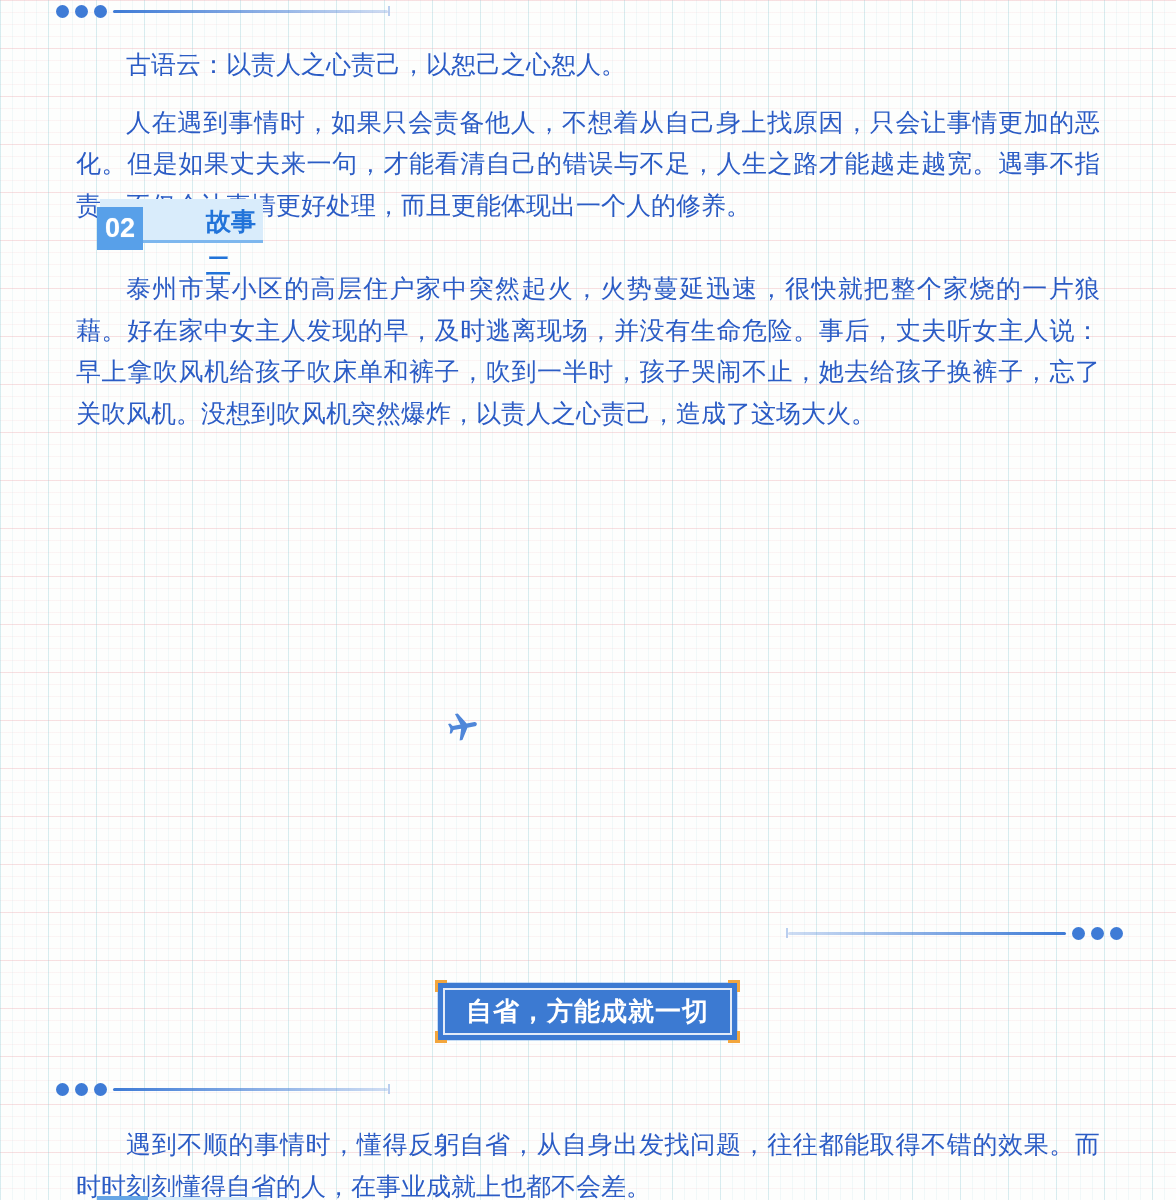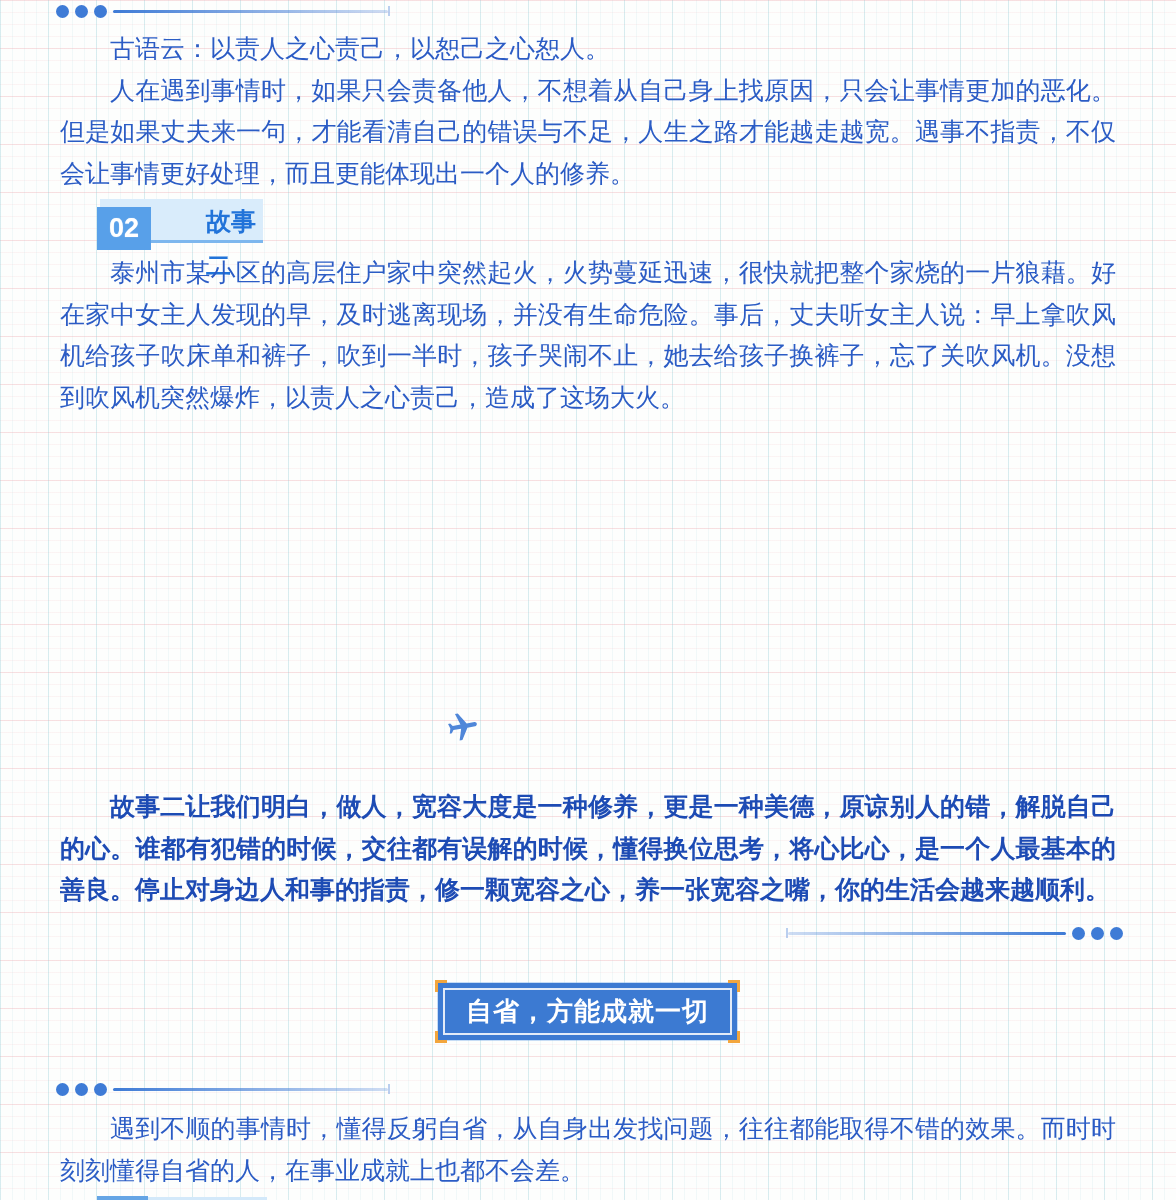--- a/index.html
+++ b/index.html
@@ -19,21 +19,21 @@
       linear-gradient(to right, rgba(160,210,220,0.13) 1px, transparent 1px),
       linear-gradient(to bottom, rgba(242,185,190,0.15) 1px, transparent 1px);
     background-size:48px 48px,48px 48px,12px 12px,12px 12px;
   }
   .textblock{
     position:absolute;left:60px;width:1056px;
     color:var(--text-blue,#2b5cc5);
     font-size:25px;line-height:41.5px;
     text-align:justify;
   }
-  .textblock p{text-indent:2em;margin:0;}
+  .textblock p{text-indent:2em;margin:16px;}
   .bold{font-weight:bold;color:var(--bold-blue,#1d4bb4);}
   
   .deco{position:absolute;display:flex;align-items:center;height:14px;}
   .dot{width:13px;height:13px;border-radius:50%;background:var(--accent-blue,#3e7bd6);flex:0 0 auto;}
   .dot + .dot{margin-left:6px;}
   .deco .hline{height:3px;border-radius:2px;flex:0 0 auto;}
   .hline-fade-right{background:linear-gradient(to right,var(--accent-blue,#3e7bd6),rgba(120,160,225,0.35));}
   .hline-fade-left{background:linear-gradient(to left,var(--accent-blue,#3e7bd6),rgba(120,160,225,0.35));}
   .tick{width:2px;height:10px;background:rgba(120,160,225,0.5);flex:0 0 auto;}
   .deco .gap6{width:6px;flex:0 0 auto;}
@@ -42,21 +42,21 @@
   .badge-strip{
     position:absolute;left:3px;top:0;width:163px;height:44px;
     background:var(--badge-light-bg,#d9ecfb);
     border-bottom:3px solid #7db7ee;
   }
   .badge-strip span{
     position:absolute;left:62px;top:0;line-height:44px;
     color:var(--badge-text,#2173d9);font-size:25px;font-weight:bold;margin-left:44px;
   }
   .badge-num{
-    position:absolute;left:0;top:8px;width:54px;height:43px;
+    position:absolute;left:0;top:8px;width:46px;height:43px;
     background:var(--badge-bg,#58a0e9);
     color:#ffffff;font-size:27px;font-weight:bold;
     display:flex;align-items:center;justify-content:center;
     text-shadow:0 0 1px rgba(255,255,255,0.6);
   }
   
   .plane{position:absolute;left:446px;top:710px;width:34px;height:34px;}
   .plane svg{width:100%;height:100%;transform:rotate(80deg);fill:var(--accent-blue,#3a72cf);opacity:0.9;}
   
   .banner{
@@ -108,23 +108,20 @@
   <div class="textblock" style="top:252px;">
     <p>泰州市某小区的高层住户家中突然起火，火势蔓延迅速，很快就把整个家烧的一片狼藉。好在家中女主人发现的早，及时逃离现场，并没有生命危险。事后，丈夫听女主人说：早上拿吹风机给孩子吹床单和裤子，吹到一半时，孩子哭闹不止，她去给孩子换裤子，忘了关吹风机。没想到吹风机突然爆炸，以责人之心责己，造成了这场大火。</p>
   </div>
 
   <span class="plane">
     <svg viewBox="0 0 24 24" xmlns="http://www.w3.org/2000/svg">
       <path d="M21,16v-2l-8-5V3.5C13,2.67,12.33,2,11.5,2S10,2.67,10,3.5V9l-8,5v2l8-2.5V19l-2,1.5V22l3.5-1l3.5,1v-1.5L13,19v-5.5L21,16z"></path>
     </svg>
   </span>
 
-  <div class="textblock bold" style="top:786px;">
-    <p>故事二让我们明白，做人，宽容大度是一种修养，更是一种美德，原谅别人的错，解脱自己的心。谁都有犯错的时候，交往都有误解的时候，懂得换位思考，将心比心，是一个人最基本的善良。停止对身边人和事的指责，修一颗宽容之心，养一张宽容之嘴，你的生活会越来越顺利。</p>
-  </div>
 
   <div class="deco" style="left:786px;top:926px;">
     <span class="tick"></span>
     <span class="hline hline-fade-left" style="width:278px;"></span>
     <span class="gap6"></span>
     <span class="dot"></span>
     <span class="dot"></span>
     <span class="dot"></span>
   </div>
 

